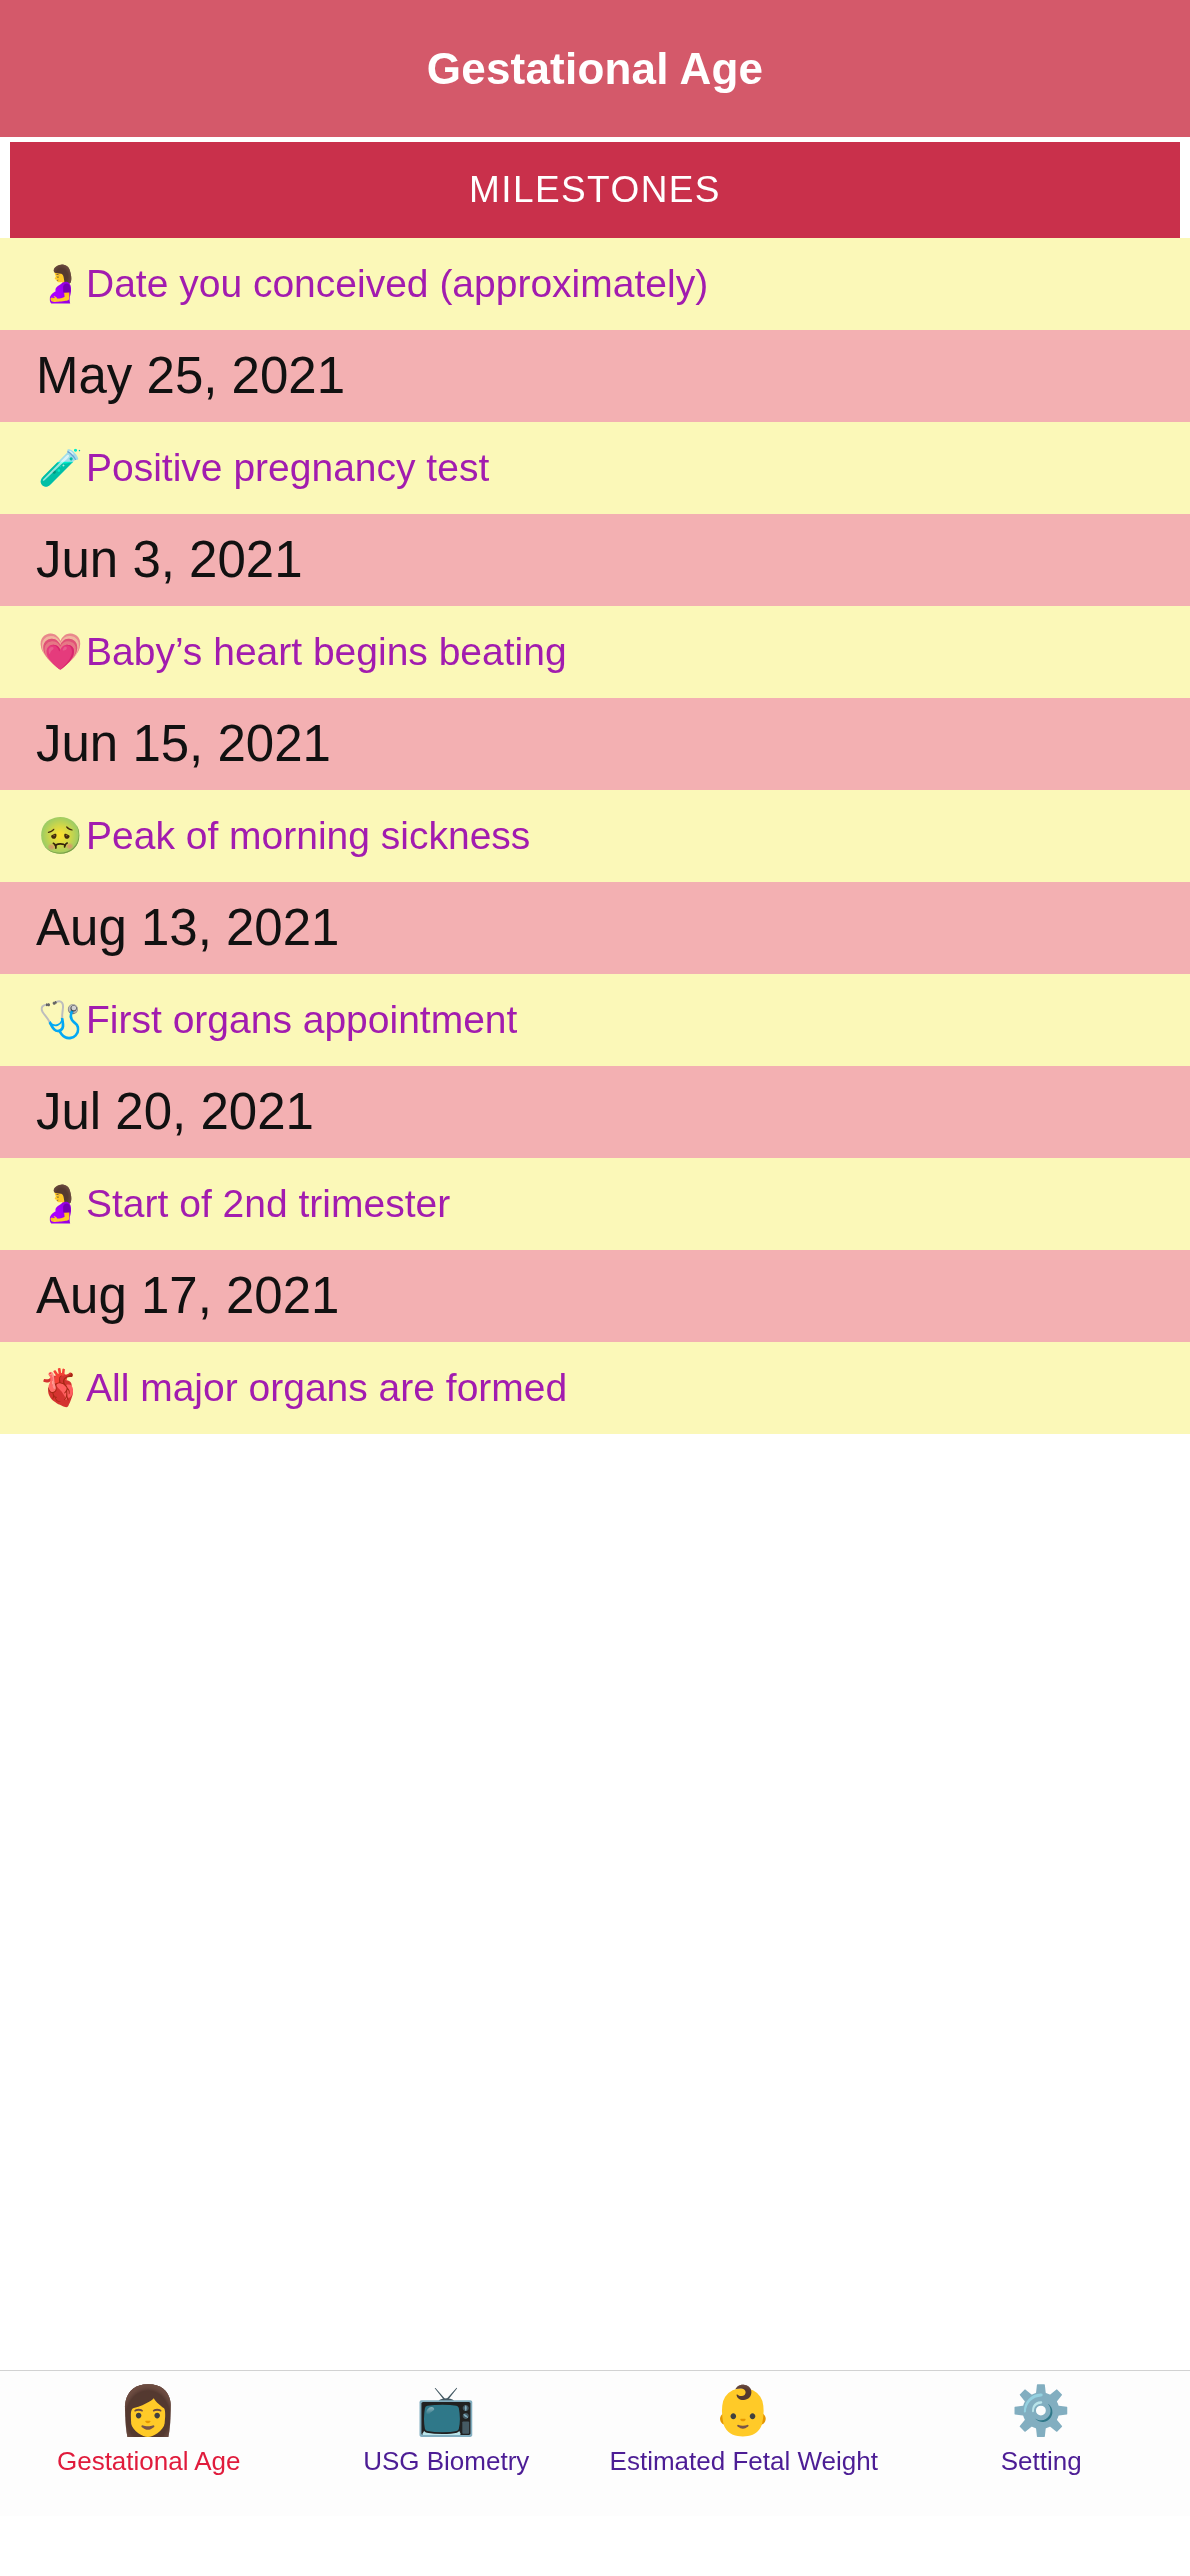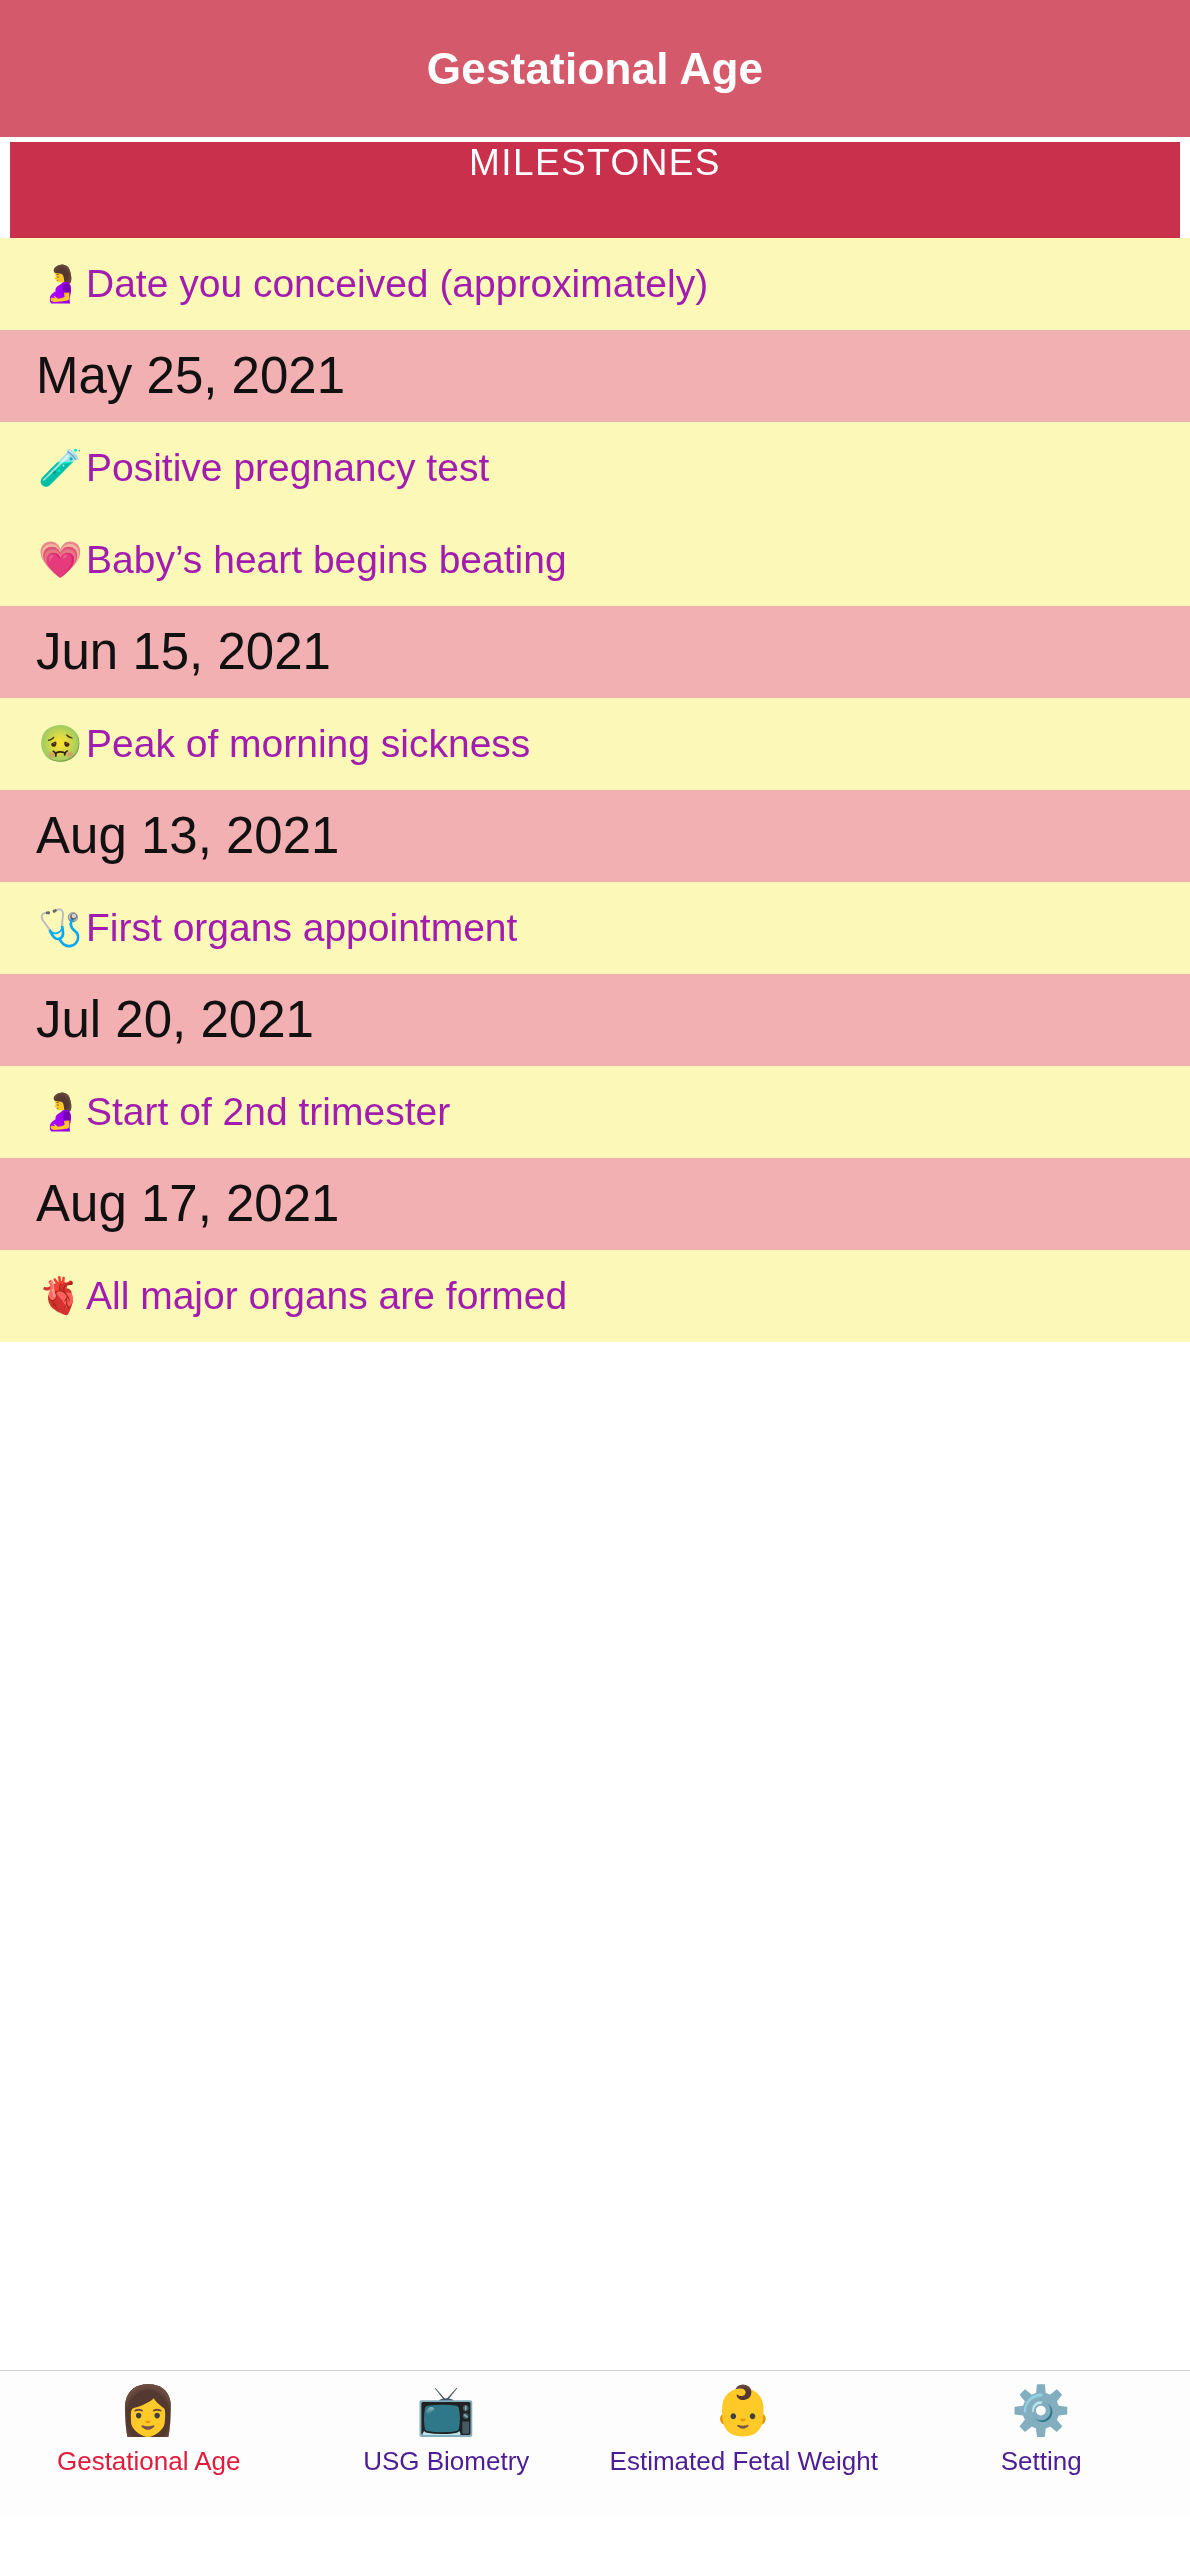--- a/index.html
+++ b/index.html
@@ -38,21 +38,21 @@
   
   .section-wrap {
     padding: 4.8px 9.6px 0 9.6px;
     background: #ffffff;
     flex: 0 0 auto;
   }
   .section-header {
     background: #c9304b;
     height: 96px;
     display: flex;
-    align-items: flex-start;
+    align-items: center;
     justify-content: center;
   }
   .section-header-text {
     color: #ffffff;
     font-size: 37px;
     letter-spacing: 1.4px;
   }
 
   
   .list {
@@ -148,20 +148,23 @@
         <span class="row-icon">🤰</span>
         <span class="row-label">Date you conceived (approximately)</span>
       </div>
       <div class="row value-row">
         <span class="row-value">May 25, 2021</span>
       </div>
       <div class="row label-row">
         <span class="row-icon">🧪</span>
         <span class="row-label">Positive pregnancy test</span>
       </div>
+      <div class="row value-row">
+        <span class="row-value">Jun 3, 2021</span>
+      </div>
       <div class="row label-row">
         <span class="row-icon">💗</span>
         <span class="row-label">Baby’s heart begins beating</span>
       </div>
       <div class="row value-row">
         <span class="row-value">Jun 15, 2021</span>
       </div>
       <div class="row label-row">
         <span class="row-icon">🤢</span>
         <span class="row-label">Peak of morning sickness</span>

